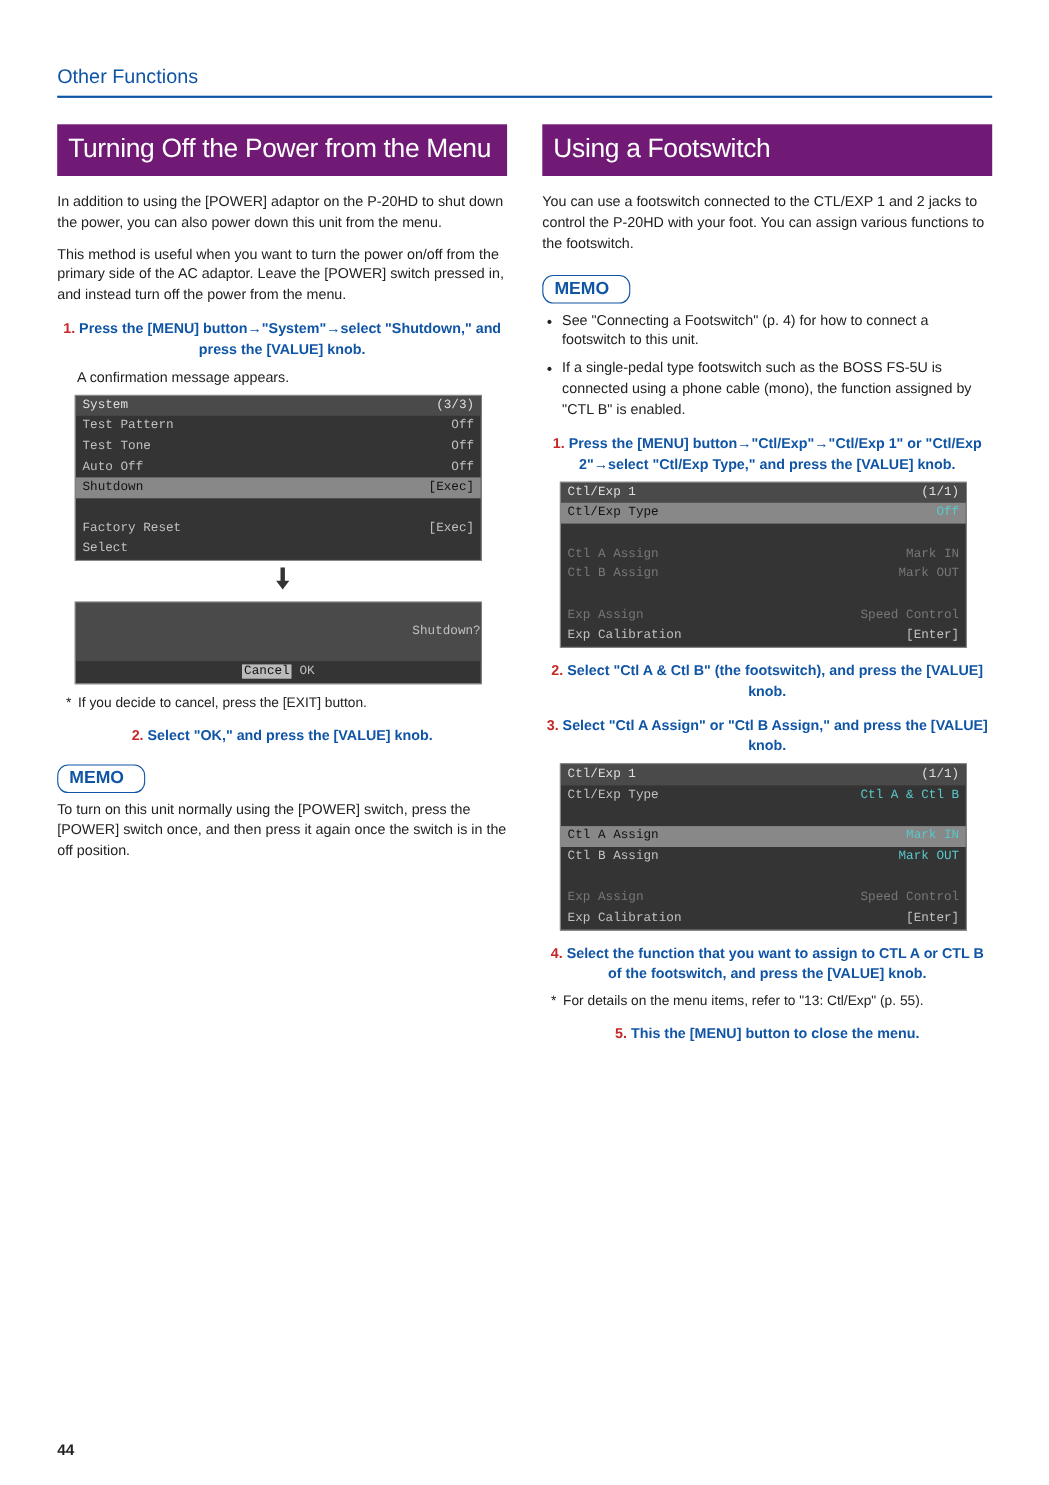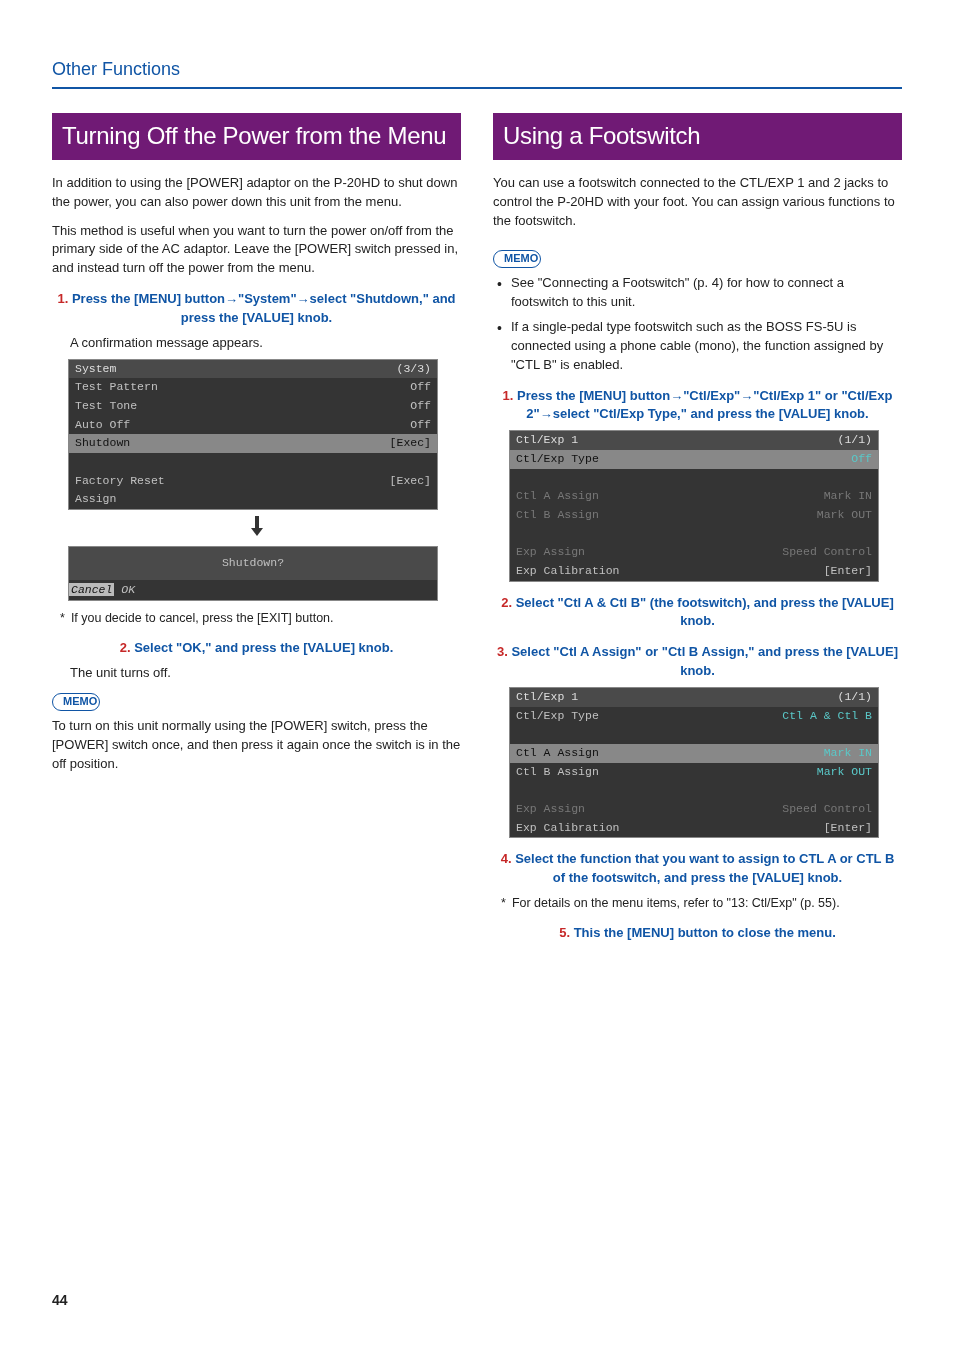--- a/index.html
+++ b/index.html
@@ -36,39 +36,39 @@
   }
   .para { margin-bottom: 10px; }
   .step { margin: 12px 0 6px 0; text-align: center; }
   .step-num { color: #c62828; font-weight: bold; }
   .step-text { color: #1055a5; font-weight: bold; }
   .indent { margin-left: 18px; margin-top: 4px; }
   .memo-badge {
     display: inline-block;
     border: 1.5px solid #1055a5;
     color: #1055a5;
-    font-size: 11px;
+    font-size: 16px;
     font-weight: bold;
     border-radius: 10px;
-    padding: 0px 2px 0px 10px;
+    padding: 0px 18px 0px 10px;
     margin: 10px 0 6px 0;
   }
   ul.memo-list { list-style: none; padding-left: 18px; }
   ul.memo-list li::before {
     content: "•";
     position: absolute;
     margin-left: -14px;
     font-size: 14px;
   }
   ul.memo-list li { position: relative; margin-bottom: 6px; }
   .note-star { display:flex; gap:6px; margin: 6px 0 10px 8px; font-size: 12.5px;}
   .note-star .star{ flex-shrink:0;}
   .footer-num {
     position: absolute;
-    bottom: 40px;
+    bottom: 22px;
     left: 52px;
     font-weight: bold;
     font-size: 14px;
   }
   
   .term {
     background:#343434;
     color:#c0c0c0;
     font-family: "Courier New", monospace;
     font-size: 11.5px;
@@ -86,22 +86,22 @@
   .term .dim{ color:#777;}
   .arrow-down{
     text-align:center; font-size:24px; line-height:1; margin:-4px 0 4px 0;
   }
   .dialog{
     background:#343434; color:#c0c0c0;
     font-family:"Courier New",monospace; font-size:11.5px;
     margin:0 0 8px 16px; width:370px;
     border:1px solid #888;
   }
-  .dialog .dtitle{ background:#4a4a4a; text-align:center; padding:8px 0;}
-  .dialog .dbtns{ text-align:left; padding:2px 0;font-style:italic;}
+  .dialog .dtitle{ background:#4a4a4a; text-align:right; padding:18px 0;}
+  .dialog .dbtns{ text-align:center; padding:2px 0;}
   .dialog .sel{ background:#bbb; color:#111; padding:0 2px;}
 </style>
 </head>
 <body>
 
 <div class="breadcrumb">Other Functions</div>
 
 <div class="columns">
 
   <div class="col">
@@ -139,21 +139,21 @@
           </div>
           <div class="row">
             <span>&nbsp;</span>
             <span></span>
           </div>
           <div class="row">
             <span>Factory Reset</span>
             <span>[Exec]</span>
           </div>
           <div class="row">
-            <span>Assign</span>
+            <span>Select</span>
             <span></span>
           </div>
         </div>
     </div>
     <div class="arrow-down">
       <svg width="20" height="24">
           <path d="M8 2 h4 v12 h4 l-6 8 -6 -8 h4 z" fill="#333"></path>
         </svg>
     </div>
     <div class="dialog">
@@ -163,21 +163,20 @@
 
     <div class="note-star">
       <span class="star">*</span>
         <span>If you decide to cancel, press the [EXIT] button.</span>
     </div>
 
     <div class="step">
       <span class="step-num">2.</span>
       <span class="step-text">Select "OK," and press the [VALUE] knob.</span>
     </div>
-    <div class="indent">The unit turns off.</div>
 
     <div class="memo-badge">MEMO</div>
     <p class="para">To turn on this unit normally using the [POWER] switch, press the [POWER] switch once, and then press it again once the switch is in the off position.</p>
   </div>
 
   <div class="col">
     <div class="section-title">Using a Footswitch</div>
     <p class="para">You can use a footswitch connected to the CTL/EXP 1 and 2 jacks to control the P-20HD with your foot. You can assign various functions to the footswitch.</p>
 
     <div class="memo-badge">MEMO</div>

